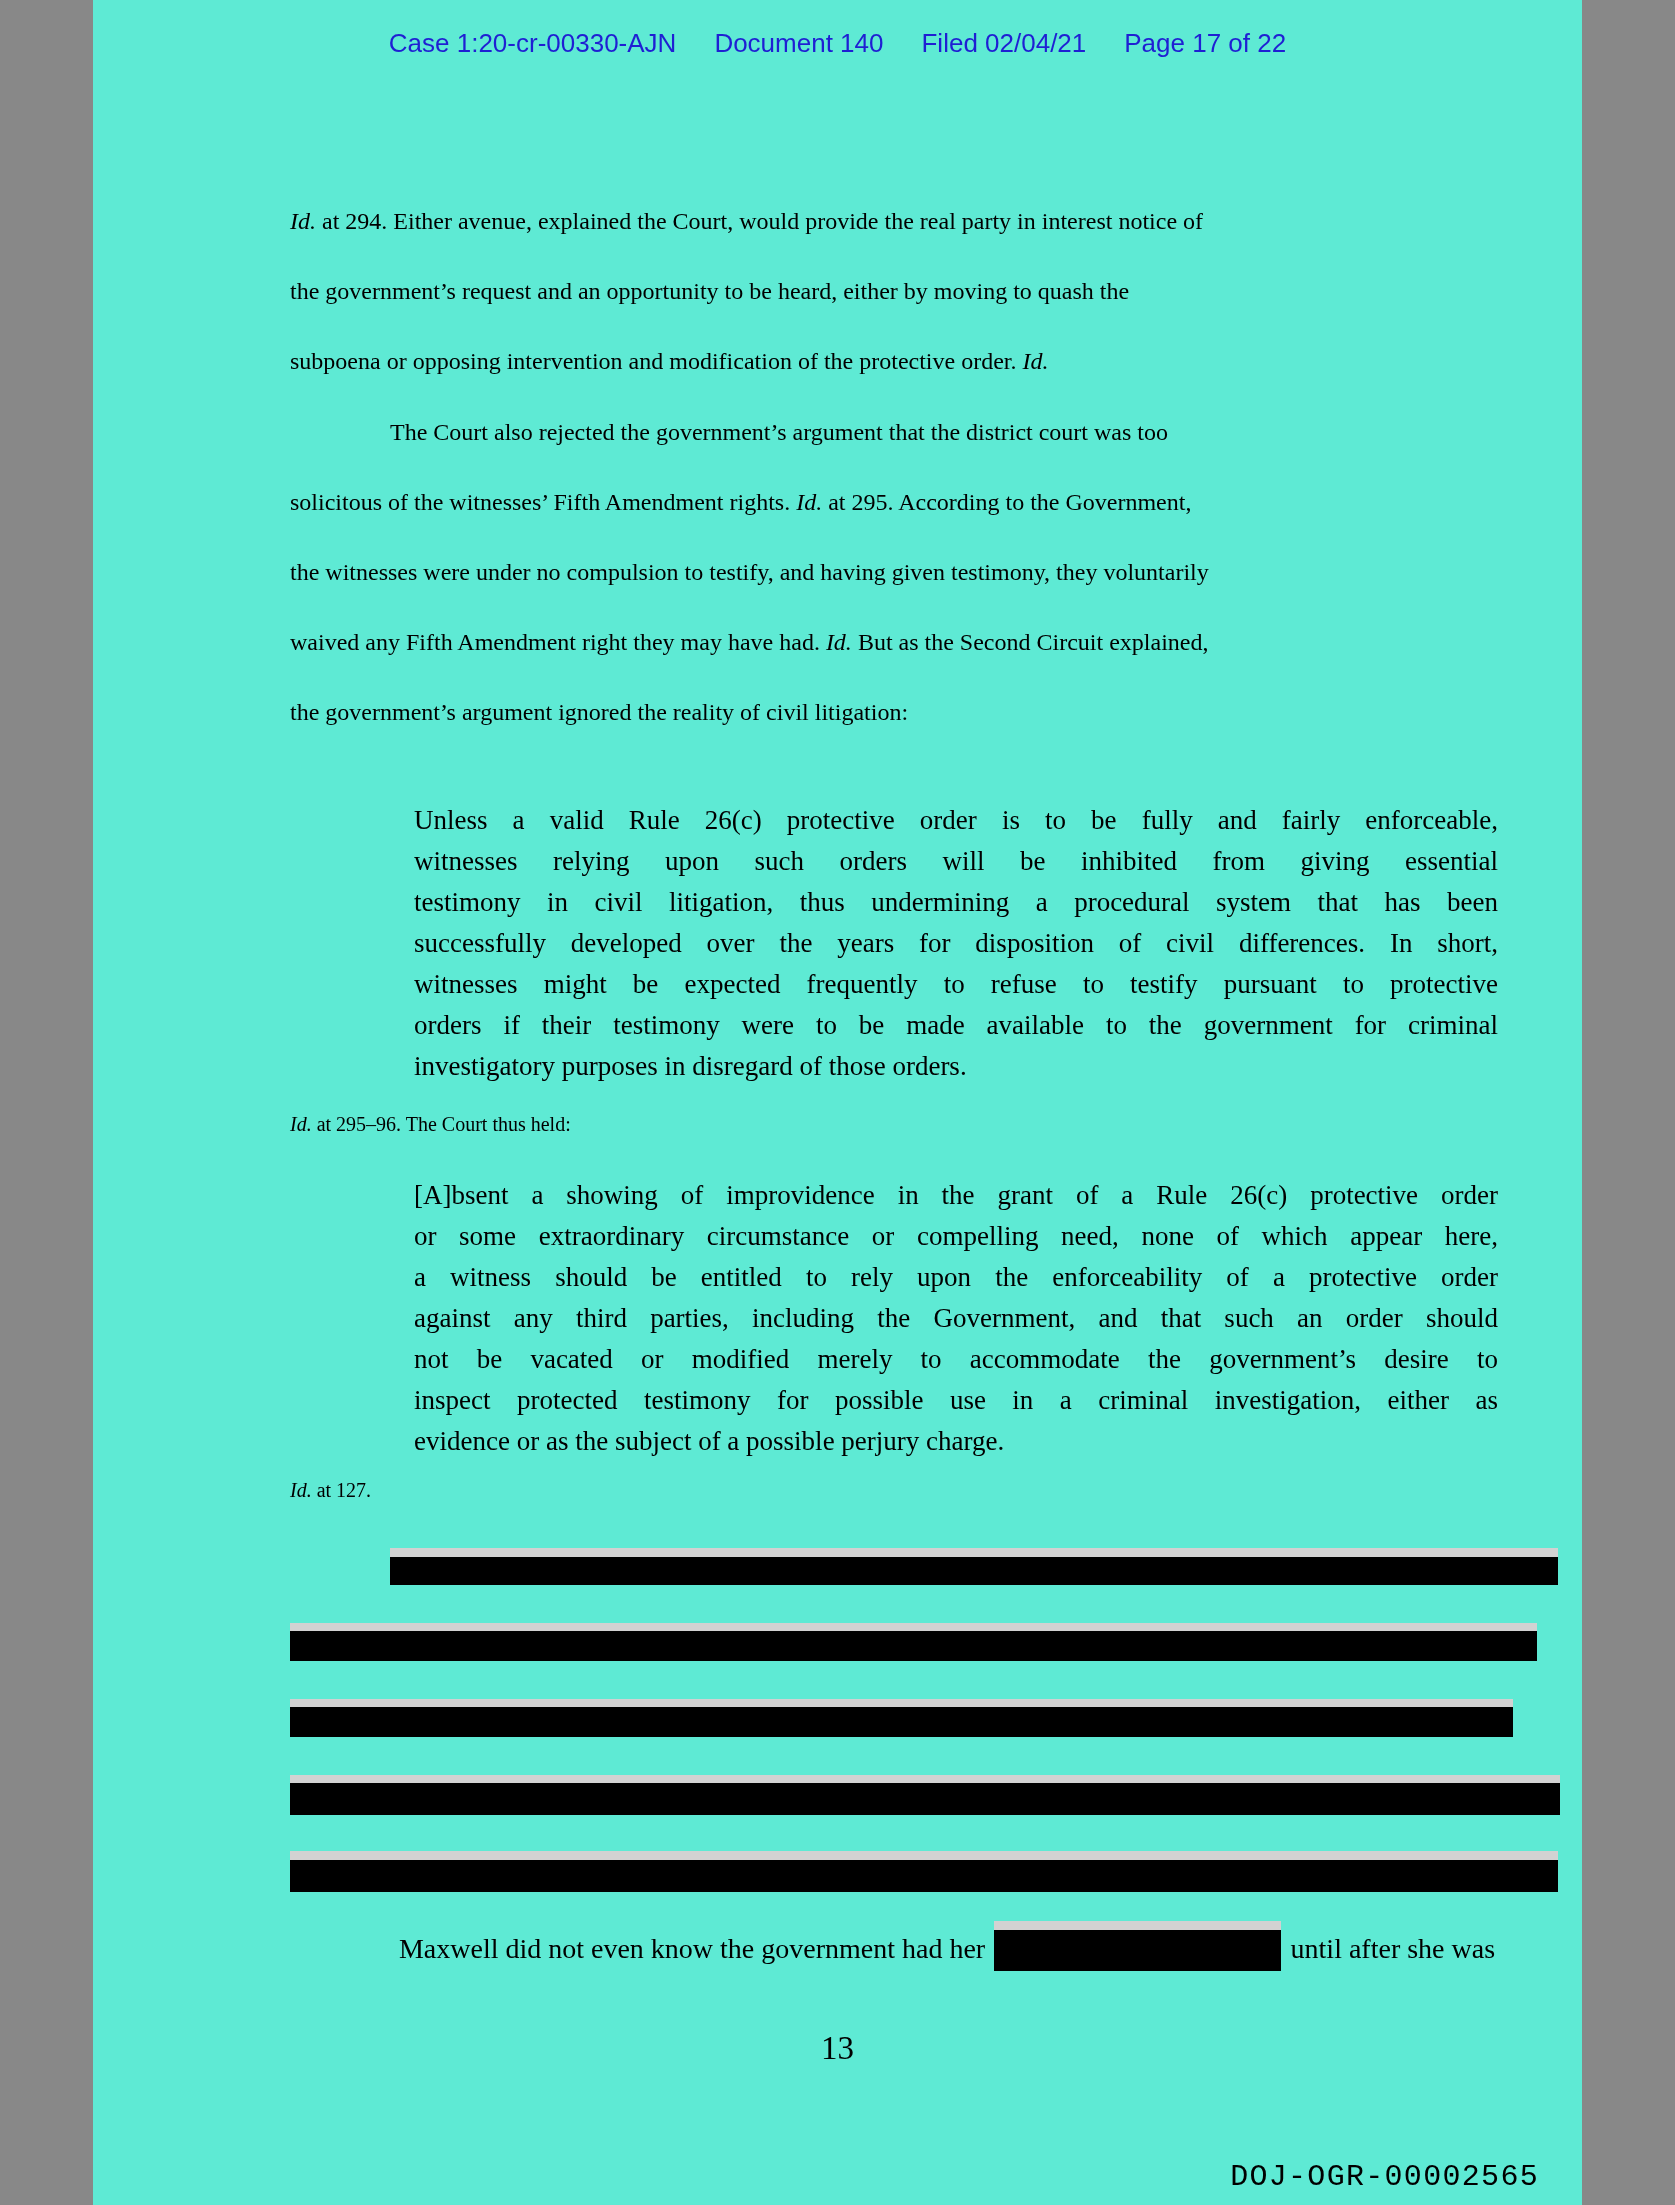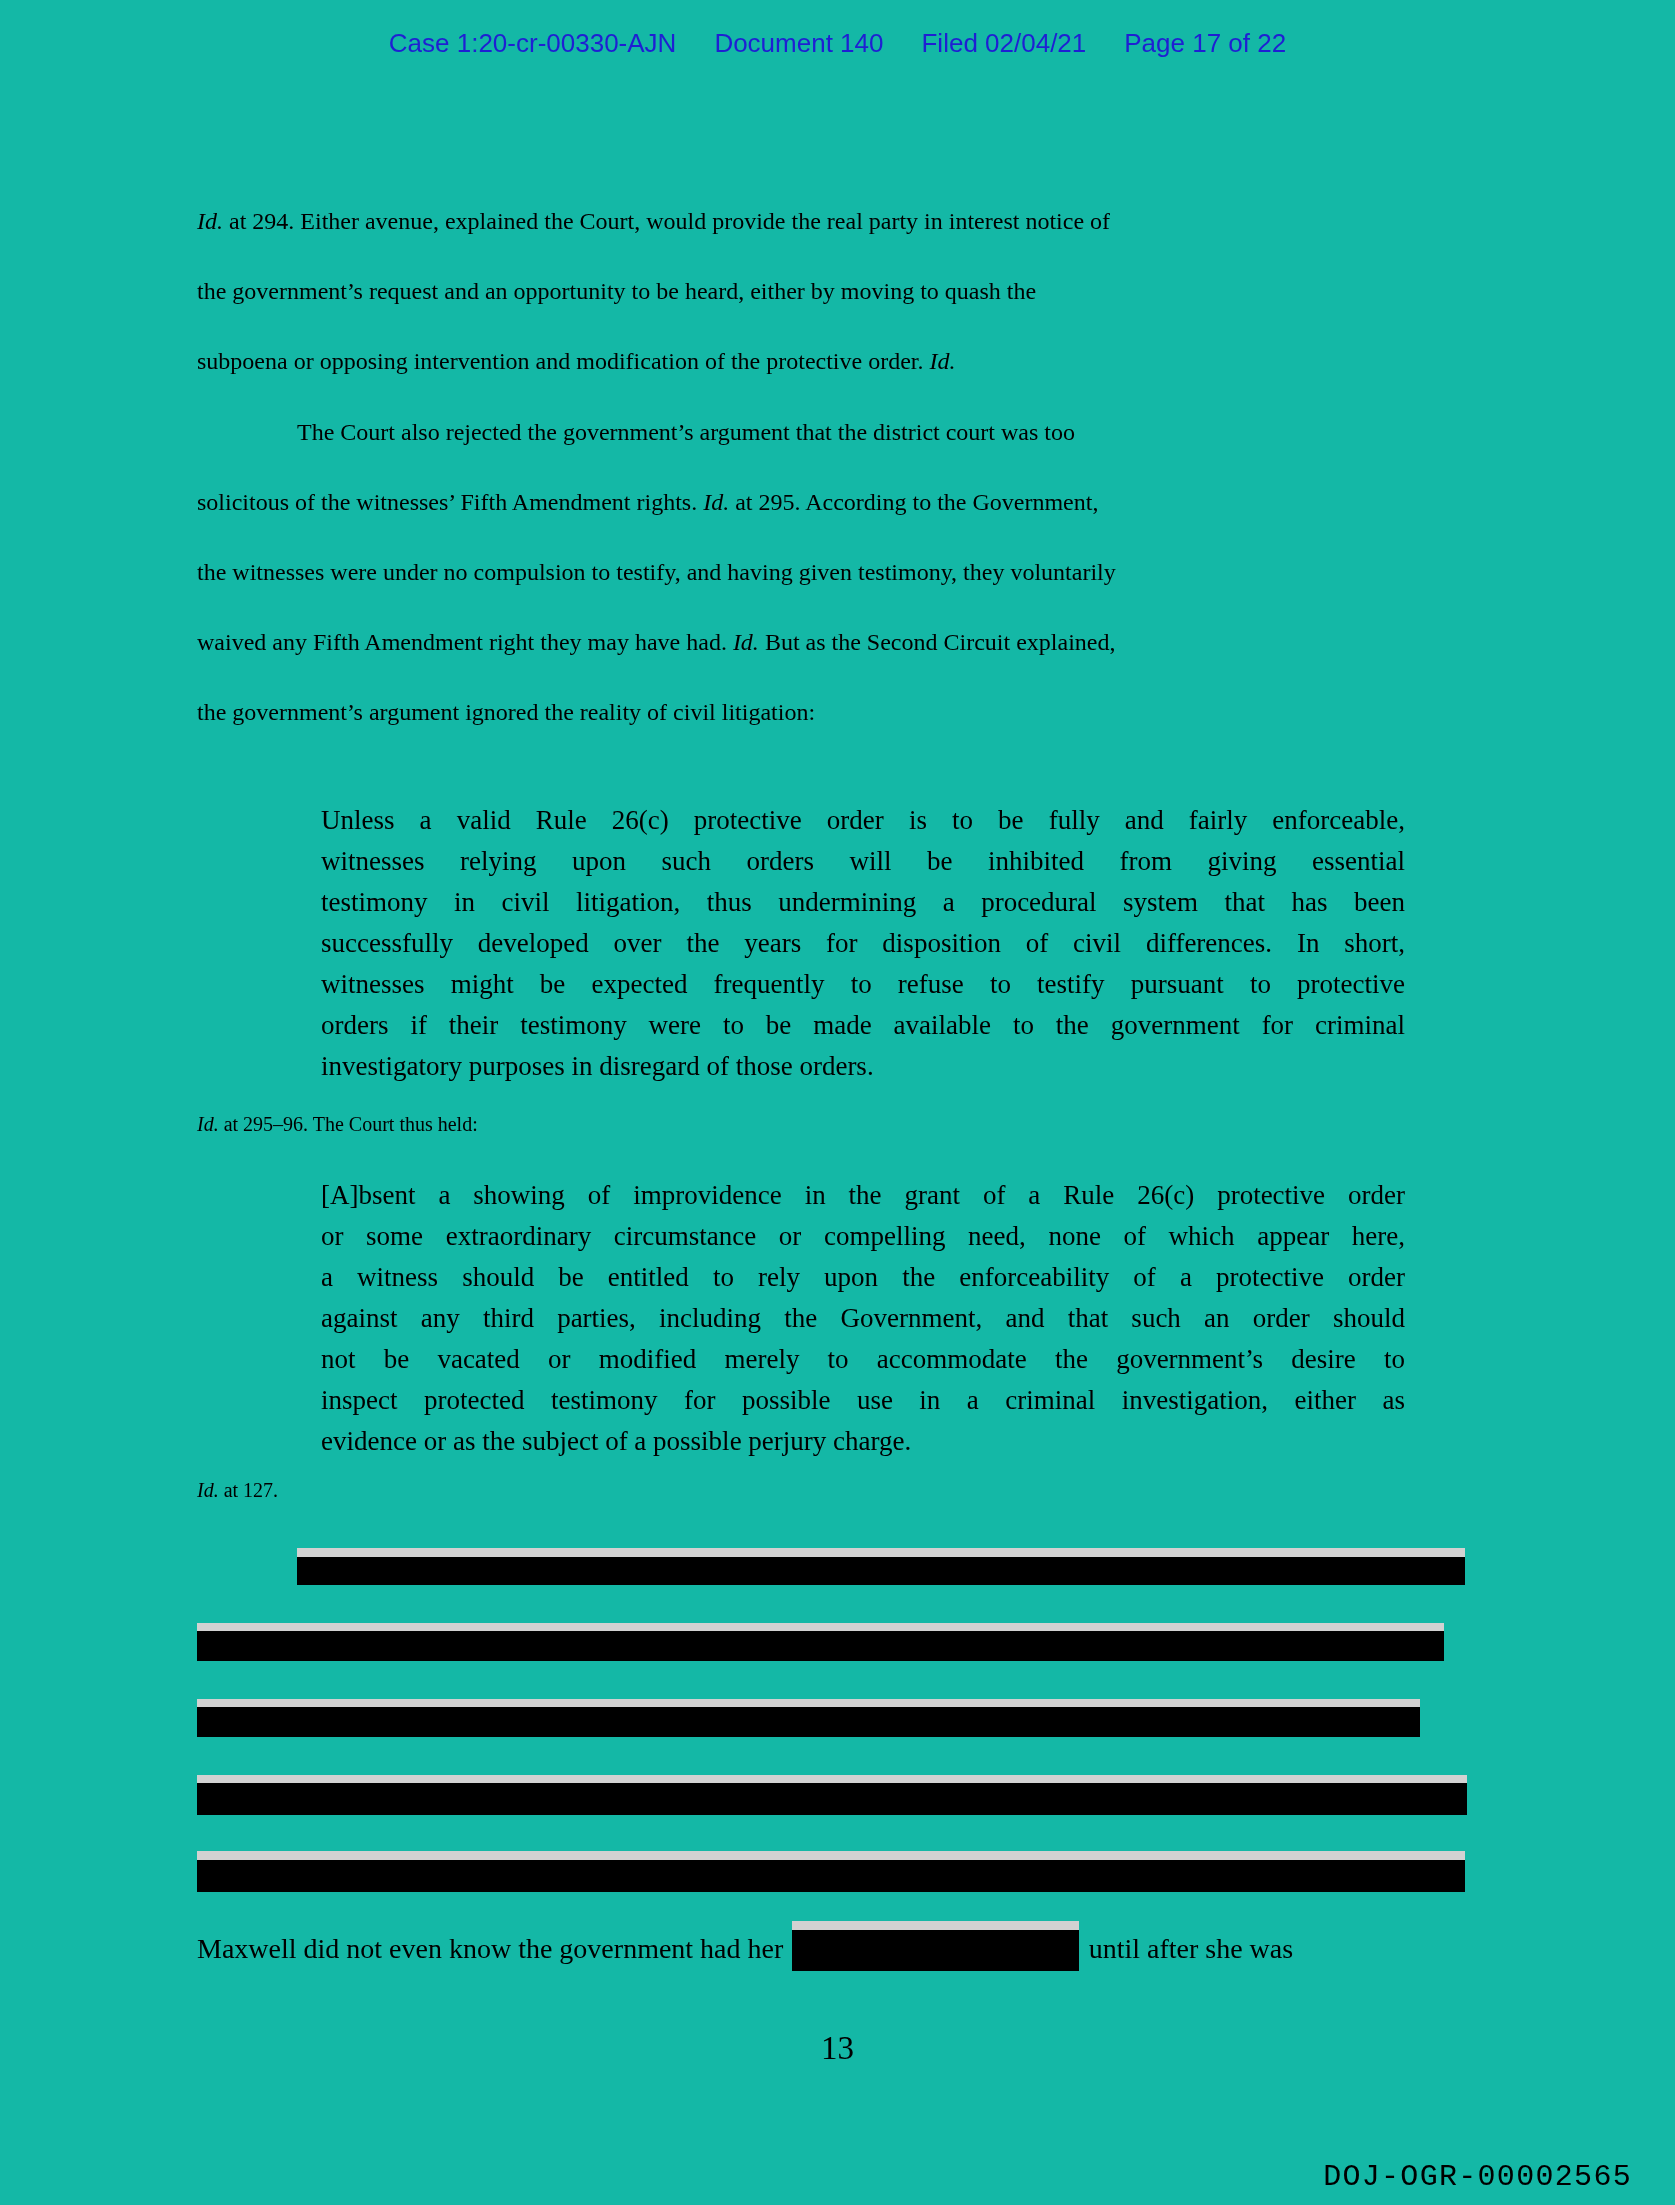--- a/index.html
+++ b/index.html
@@ -1,21 +1,21 @@
 <!DOCTYPE html>
 <html style="font-size:10.5px"><head>
 <meta charset="utf-8">
 <style>
   html,body { margin:0; padding:0; background:#888; }
   #page {
     position: relative;
-    width: 1675px;
+    width: 1489px;
     height: 2205px;
     margin: 0 auto;
-    background: #14b8a6;
+    background: #5eead4;
     font-family: "Liberation Serif", serif;
     color: #000000;
     overflow: hidden;
   }
 
   
   #header-stamp {
     position: absolute;
     top: 28px; left: 0; right: 0;
     display: flex;
@@ -83,20 +83,21 @@
   #bar5 .redaction-gray { height: 9.2px; }  #bar5 .redaction-black { height: 32px; }
 
   
   #maxwell-line {
     position: absolute;
     left: 197px; top: 1921px;
     width: 1314px;
     font-size: 28px;
     line-height: 50px;
     white-space: nowrap;
+    text-align: center;
   }
   .inline-redaction {
     display: inline-block;
     width: 287px;
     height: 41px;
     background: #000000;
     border-top: 9.2px solid #d2d2d2;
     vertical-align: -13px;
     margin: 0 9.2px;
   }

